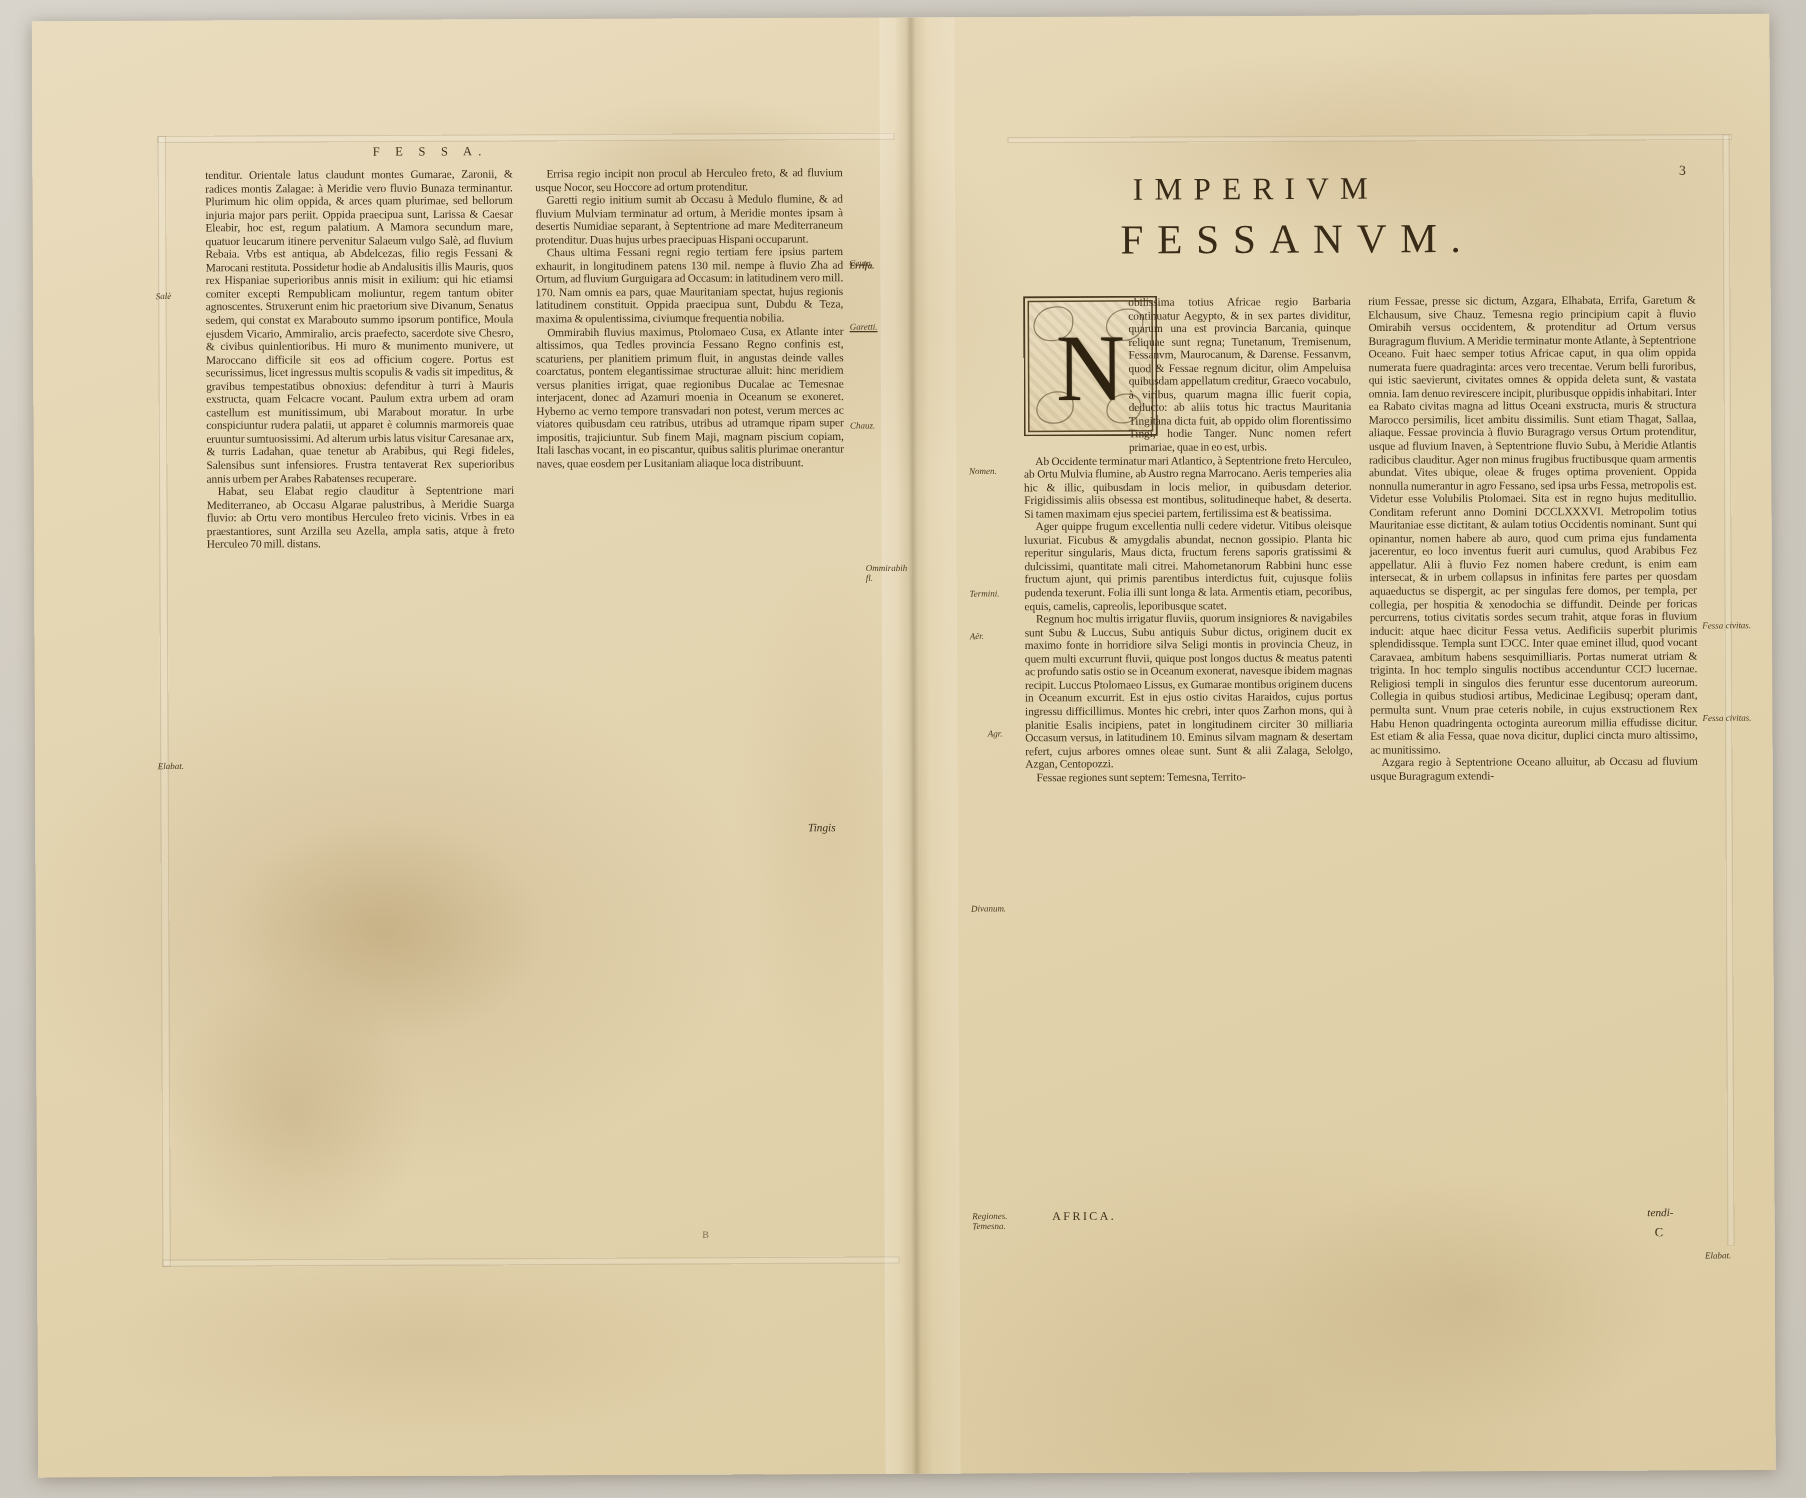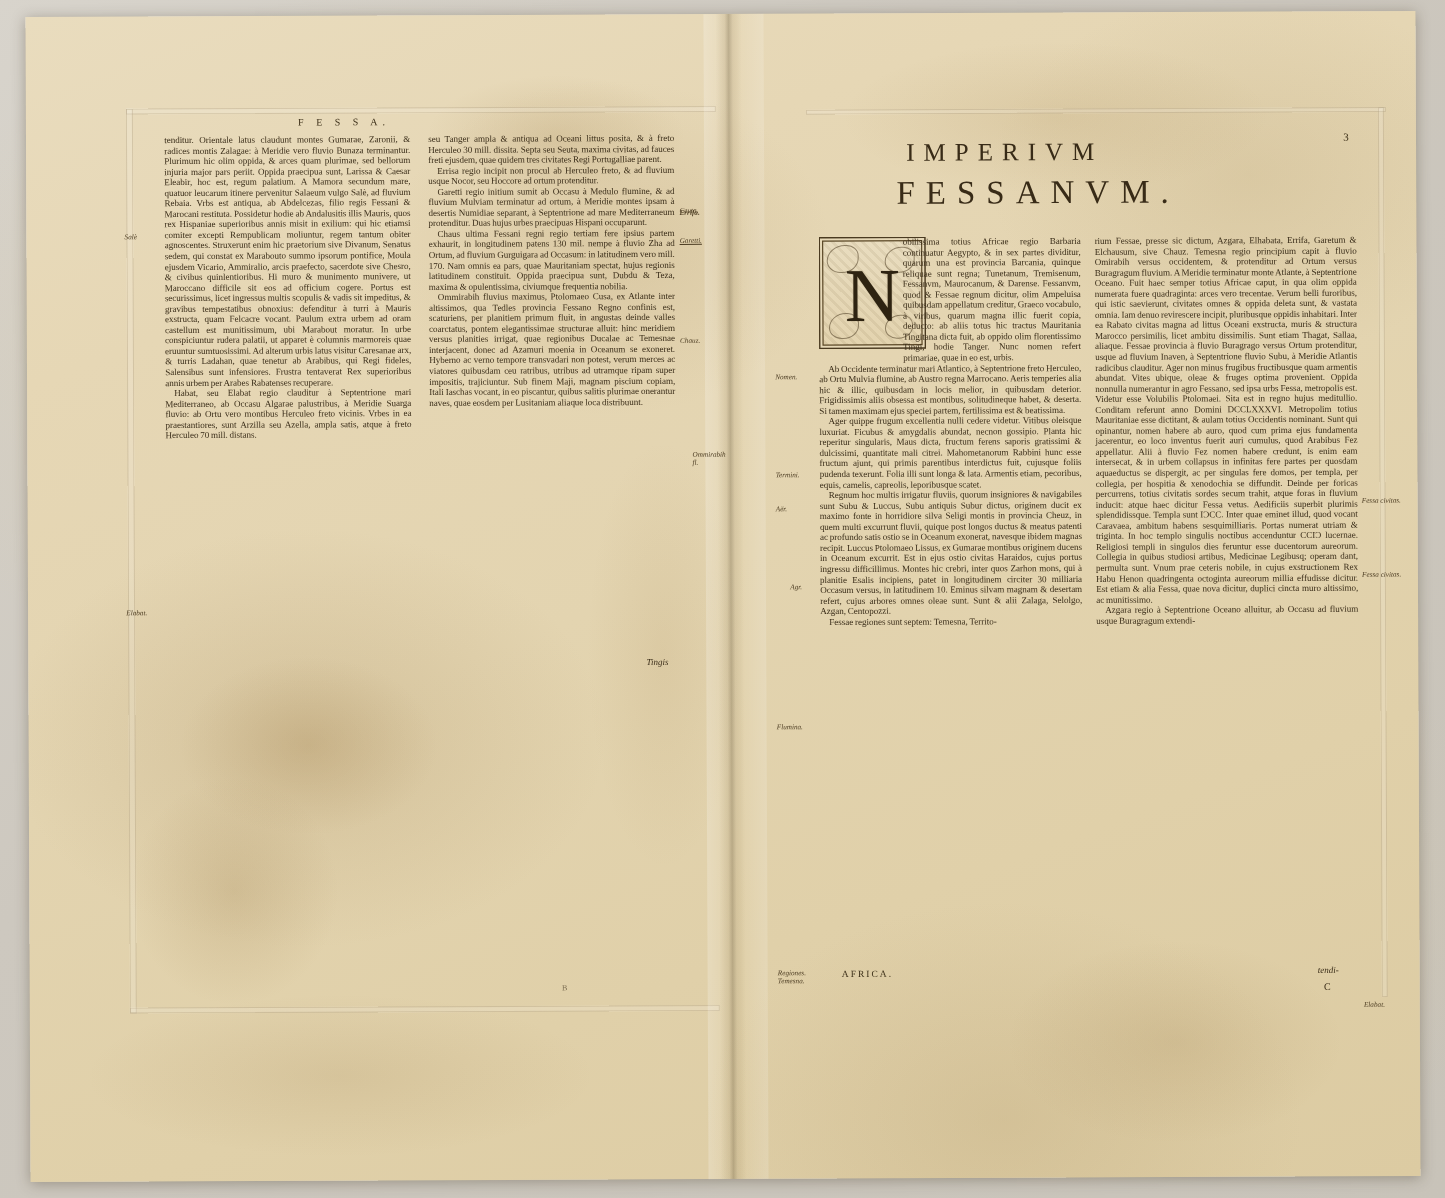--- a/index.html
+++ b/index.html
@@ -193,33 +193,32 @@
 <div class="leaf" style="left:130px; top:118px; width:590px; height:880px;">
 
   <div class="running-head" style="left:170px; top:-2px;">F E S S A.</div>
 
   <div class="col" style="left:36px; top:16px; width:246px;">
     <p class="noind">tenditur. Orientale latus claudunt montes Gumarae, Zaronii, &amp; radices montis Zalagae: à Meridie vero fluvio Bunaza terminantur. Plurimum hic olim oppida, &amp; arces quam plurimae, sed bellorum injuria major pars periit. Oppida praecipua sunt, Larissa &amp; Caesar Eleabir, hoc est, regum palatium. A Mamora secundum mare, quatuor leucarum itinere pervenitur Salaeum vulgo Salè, ad fluvium Rebaia. Vrbs est antiqua, ab Abdelcezas, filio regis Fessani &amp; Marocani restituta. Possidetur hodie ab Andalusitis illis Mauris, quos rex Hispaniae superioribus annis misit in exilium: qui hic etiamsi comiter excepti Rempublicam moliuntur, regem tantum obiter agnoscentes. Struxerunt enim hic praetorium sive Divanum, Senatus sedem, qui constat ex Marabouto summo ipsorum pontifice, Moula ejusdem Vicario, Ammiralio, arcis praefecto, sacerdote sive Chesro, &amp; civibus quinlentioribus. Hi muro &amp; munimento munivere, ut Maroccano difficile sit eos ad officium cogere. Portus est securissimus, licet ingressus multis scopulis &amp; vadis sit impeditus, &amp; gravibus tempestatibus obnoxius: defenditur à turri à Mauris exstructa, quam Felcacre vocant. Paulum extra urbem ad oram castellum est munitissimum, ubi Marabout moratur. In urbe conspiciuntur rudera palatii, ut apparet è columnis marmoreis quae eruuntur sumtuosissimi. Ad alterum urbis latus visitur Caresanae arx, &amp; turris Ladahan, quae tenetur ab Arabibus, qui Regi fideles, Salensibus sunt infensiores. Frustra tentaverat Rex superioribus annis urbem per Arabes Rabatenses recuperare.</p>
     <p>Habat, seu Elabat regio clauditur à Septentrione mari Mediterraneo, ab Occasu Algarae palustribus, à Meridie Suarga fluvio: ab Ortu vero montibus Herculeo freto vicinis. Vrbes in ea praestantiores, sunt Arzilla seu Azella, ampla satis, atque à freto Herculeo 70 mill. distans.</p>
   </div>
 
   <div class="col" style="left:300px; top:16px; width:246px;">
-    <p class="noind">seu Tanger ampla &amp; antiqua ad Oceani littus posita, &amp; à freto Herculeo 30 mill. dissita. Septa seu Seuta, maxima civitas, ad fauces freti ejusdem, quae quidem tres civitates Regi Portugalliae parent.</p>
     <p>Errisa regio incipit non procul ab Herculeo freto, &amp; ad fluvium usque Nocor, seu Hoccore ad ortum protenditur.</p>
     <p>Garetti regio initium sumit ab Occasu à Medulo flumine, &amp; ad fluvium Mulviam terminatur ad ortum, à Meridie montes ipsam à desertis Numidiae separant, à Septentrione ad mare Mediterraneum protenditur. Duas hujus urbes praecipuas Hispani occuparunt.</p>
     <p>Chaus ultima Fessani regni regio tertiam fere ipsius partem exhaurit, in longitudinem patens 130 mil. nempe à fluvio Zha ad Ortum, ad fluvium Gurguigara ad Occasum: in latitudinem vero mill. 170. Nam omnis ea pars, quae Mauritaniam spectat, hujus regionis latitudinem constituit. Oppida praecipua sunt, Dubdu &amp; Teza, maxima &amp; opulentissima, civiumque frequentia nobilia.</p>
     <p>Ommirabih fluvius maximus, Ptolomaeo Cusa, ex Atlante inter altissimos, qua Tedles provincia Fessano Regno confinis est, scaturiens, per planitiem primum fluit, in angustas deinde valles coarctatus, pontem elegantissimae structurae alluit: hinc meridiem versus planities irrigat, quae regionibus Ducalae ac Temesnae interjacent, donec ad Azamuri moenia in Oceanum se exoneret. Hyberno ac verno tempore transvadari non potest, verum merces ac viatores quibusdam ceu ratribus, utribus ad utramque ripam super impositis, trajiciuntur. Sub finem Maji, magnam piscium copiam, Itali Iaschas vocant, in eo piscantur, quibus salitis plurimae onerantur naves, quae eosdem per Lusitaniam aliaque loca distribuunt.</p>
   </div>
 
   <div class="marg" style="left:-4px; top:114px;">Salè</div>
   <div class="marg" style="left:-4px; top:490px;">Elabat.</div>
 
   <div class="marg" style="left:551px; top:90px;">Ceuta.</div>
   <div class="marg" style="left:551px; top:92px;font-weight:bold;">Errifa.</div>
-  <div class="marg" style="left:551px; top:120px;text-decoration:underline;">Garetti.</div>
+  <div class="marg" style="left:551px; top:141px;text-decoration:underline;">Garetti.</div>
   <div class="marg" style="left:551px; top:220px;">Chauz.</div>
   <div class="marg" style="left:551px; top:334px;margin-left:12px;">Ommirabih fl.</div>
 
   <div class="catchword" style="left:516px; top:540px;">Tingis</div>
   <div class="signature" style="left:430px; top:866px; font-size:8px; opacity:.6;">B</div>
 </div>
 
 <div class="leaf" style="left:790px; top:118px; width:575px; height:880px;">
 
   <div class="folio" style="left:555px; top:14px;">3</div>
@@ -245,21 +244,21 @@
 
   <div class="col" style="left:306px; top:118px; width:262px;">
     <p class="noind">rium Fessae, presse sic dictum, Azgara, Elhabata, Errifa, Garetum &amp; Elchausum, sive Chauz. Temesna regio principium capit à fluvio Omirabih versus occidentem, &amp; protenditur ad Ortum versus Buragragum fluvium. A Meridie terminatur monte Atlante, à Septentrione Oceano. Fuit haec semper totius Africae caput, in qua olim oppida numerata fuere quadraginta: arces vero trecentae. Verum belli furoribus, qui istic saevierunt, civitates omnes &amp; oppida deleta sunt, &amp; vastata omnia. Iam denuo revirescere incipit, pluribusque oppidis inhabitari. Inter ea Rabato civitas magna ad littus Oceani exstructa, muris &amp; structura Marocco persimilis, licet ambitu dissimilis. Sunt etiam Thagat, Sallaa, aliaque. Fessae provincia à fluvio Buragrago versus Ortum protenditur, usque ad fluvium Inaven, à Septentrione fluvio Subu, à Meridie Atlantis radicibus clauditur. Ager non minus frugibus fructibusque quam armentis abundat. Vites ubique, oleae &amp; fruges optima provenient. Oppida nonnulla numerantur in agro Fessano, sed ipsa urbs Fessa, metropolis est. Videtur esse Volubilis Ptolomaei. Sita est in regno hujus meditullio. Conditam referunt anno Domini DCCLXXXVI. Metropolim totius Mauritaniae esse dictitant, &amp; aulam totius Occidentis nominant. Sunt qui opinantur, nomen habere ab auro, quod cum prima ejus fundamenta jacerentur, eo loco inventus fuerit auri cumulus, quod Arabibus Fez appellatur. Alii à fluvio Fez nomen habere credunt, is enim eam intersecat, &amp; in urbem collapsus in infinitas fere partes per quosdam aquaeductus se dispergit, ac per singulas fere domos, per templa, per collegia, per hospitia &amp; xenodochia se diffundit. Deinde per foricas percurrens, totius civitatis sordes secum trahit, atque foras in fluvium inducit: atque haec dicitur Fessa vetus. Aedificiis superbit plurimis splendidissque. Templa sunt IƆCC. Inter quae eminet illud, quod vocant Caravaea, ambitum habens sesquimilliaris. Portas numerat utriam &amp; triginta. In hoc templo singulis noctibus accenduntur CCIƆ lucernae. Religiosi templi in singulos dies feruntur esse ducentorum aureorum. Collegia in quibus studiosi artibus, Medicinae Legibusq; operam dant, permulta sunt. Vnum prae ceteris nobile, in cujus exstructionem Rex Habu Henon quadringenta octoginta aureorum millia effudisse dicitur. Est etiam &amp; alia Fessa, quae nova dicitur, duplici cincta muro altissimo, ac munitissimo.</p>
     <p>Azgara regio à Septentrione Oceano alluitur, ab Occasu ad fluvium usque Buragragum extendi-</p>
   </div>
 
   <div class="marg" style="left:-14px; top:254px;">Nomen.</div>
   <div class="marg" style="left:-14px; top:352px;">Termini.</div>
   <div class="marg" style="left:-14px; top:386px;">Aër.</div>
   <div class="marg" style="left:-14px; top:464px;text-align:center;">Agr.</div>
-  <div class="marg" style="left:-14px; top:604px;">Flumina.</div>
+  <div class="marg" style="left:-14px; top:604px;">Divanum.</div>
   <div class="marg" style="left:-14px; top:850px;">Regiones. Temesna.</div>
 
   <div class="marg right" style="left:572px; top:344px;">Fessa civitas.</div>
   <div class="marg right" style="left:572px; top:418px;">Fessa civitas.</div>
   <div class="marg right" style="left:572px; top:848px;">Elabat.</div>
 
   <div class="signature" style="left:532px; top:864px;">C</div>
   <div class="catchword" style="left:526px; top:848px;">tendi-</div>
   <div class="running-head" style="left:50px; top:850px; letter-spacing:2px; font-size:9.5px;">AFRICA.</div>
 </div>

